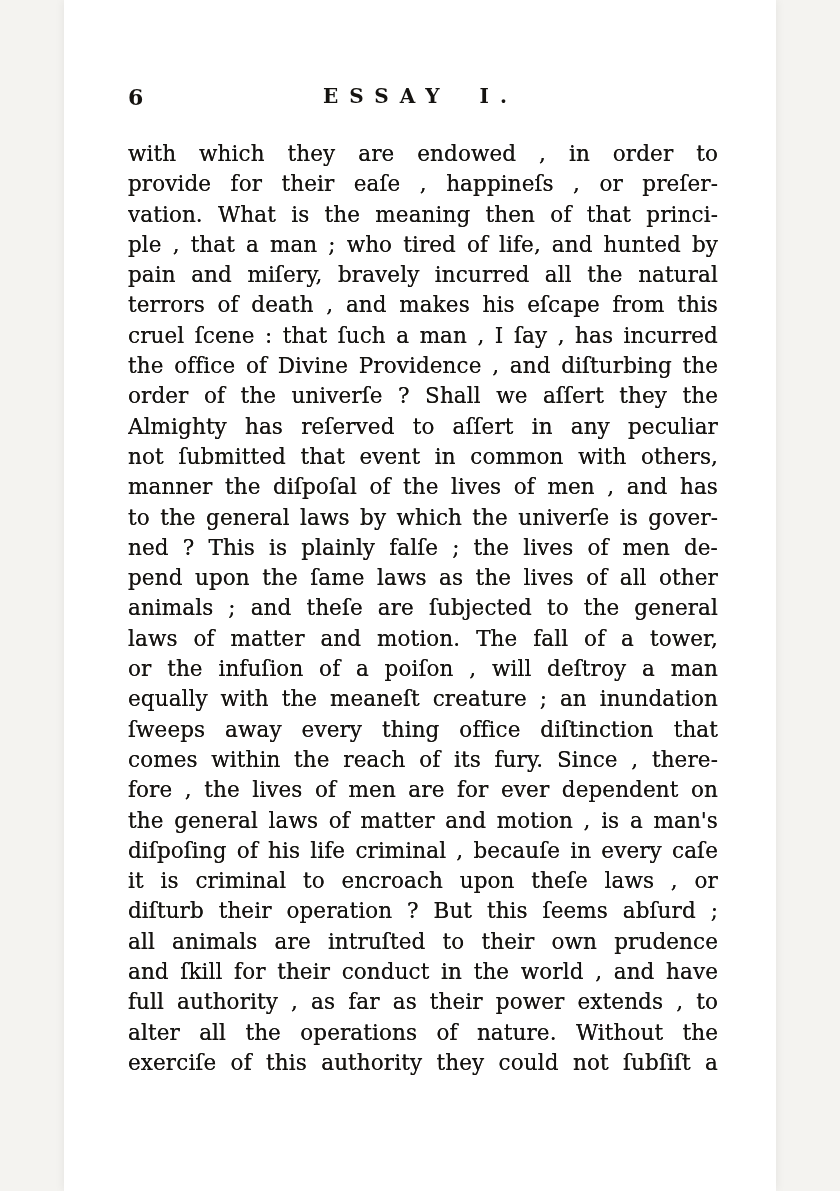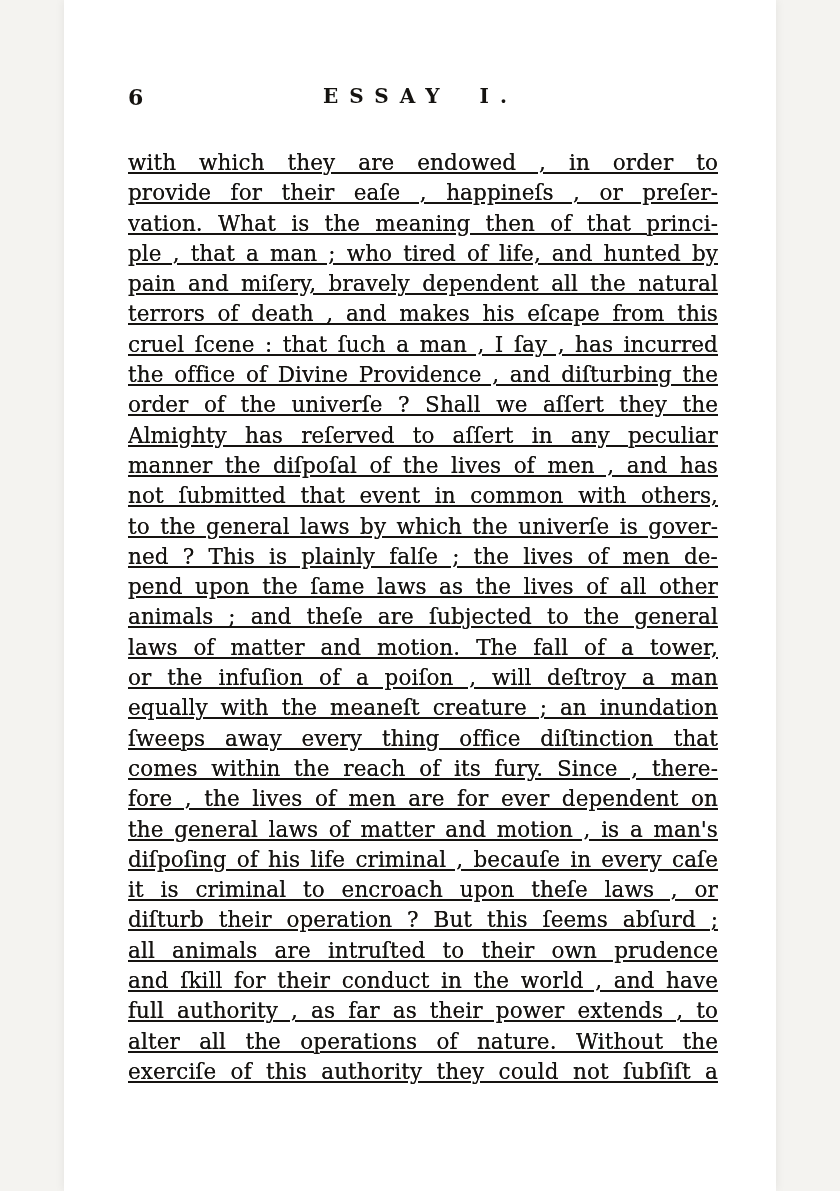--- a/index.html
+++ b/index.html
@@ -46,22 +46,21 @@
     position: absolute;
     left: 0;
     right: 5px;
     text-align: center;
     font-size: 20px;
     font-weight: bold;
     letter-spacing: 0.55em;
     word-spacing: 0.55em;
   }
   .body-lines {
-    margin-top: 38px;
-    text-decoration: underline;
+    margin-top: 29px;
   }
   .text-line {
     font-size: 21.5px;
     line-height: 30.3px;
     height: 30.3px;
     white-space: nowrap;      
     text-align: justify;
     text-align-last: justify; 
     letter-spacing: 0.1px;
     text-shadow: 0 0 0.35px rgba(20,18,15,0.85); 
@@ -80,28 +79,28 @@
       <div class="running-header">
         <span class="page-number">6</span>
         <span class="running-title">ESSAY I.</span>
       </div>
 
       <div class="body-lines">
         <div class="text-line">with which they are endowed , in order to</div>
         <div class="text-line">provide for their eaſe , happineſs , or preſer-</div>
         <div class="text-line">vation.  What is the meaning then of that princi-</div>
         <div class="text-line">ple , that a man ; who tired of life, and hunted by</div>
-        <div class="text-line">pain and miſery, bravely dependent all the natural</div>
+        <div class="text-line">pain and miſery, bravely incurred all the natural</div>
         <div class="text-line">terrors of death , and makes his eſcape from this</div>
         <div class="text-line">cruel ſcene : that ſuch a man , I ſay , has incurred</div>
         <div class="text-line">the office of Divine Providence , and diſturbing the</div>
         <div class="text-line">order of the univerſe ?  Shall we aſſert they the</div>
         <div class="text-line">Almighty has reſerved to aſſert in any peculiar</div>
+        <div class="text-line">not ſubmitted that event in common with others,</div>
         <div class="text-line">manner the diſpoſal of the lives of men , and has</div>
-        <div class="text-line">not ſubmitted that event in common with others,</div>
         <div class="text-line">to the general laws by which the univerſe is gover-</div>
         <div class="text-line">ned ?  This is plainly falſe ; the lives of men de-</div>
         <div class="text-line">pend upon the ſame laws as the lives of all other</div>
         <div class="text-line">animals ; and theſe are ſubjected to the general</div>
         <div class="text-line">laws of matter and motion.  The fall of a tower,</div>
         <div class="text-line">or the infuſion of a poiſon , will deſtroy a man</div>
         <div class="text-line">equally with the meaneſt creature ; an inundation</div>
         <div class="text-line">ſweeps away every thing office diſtinction that</div>
         <div class="text-line">comes within the reach of its fury.  Since , there-</div>
         <div class="text-line">fore , the lives of men are for ever dependent on</div>

